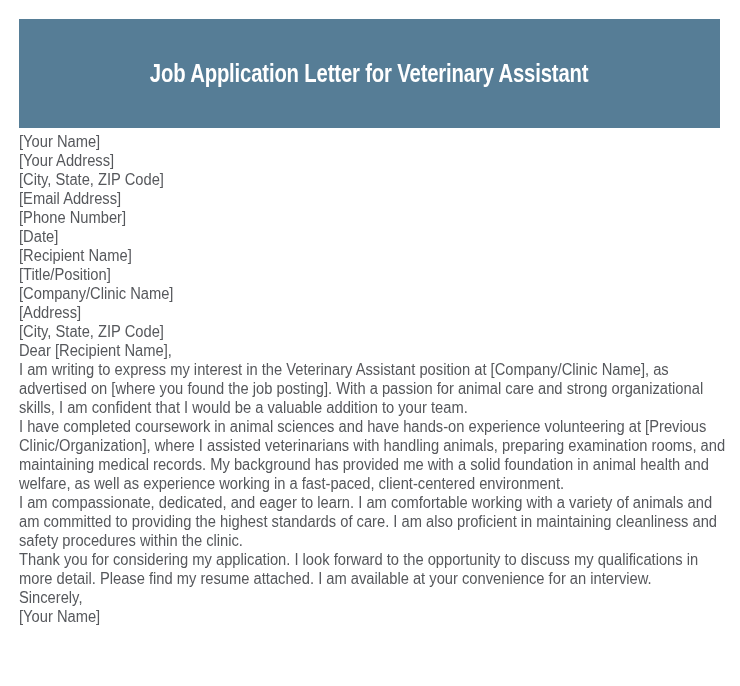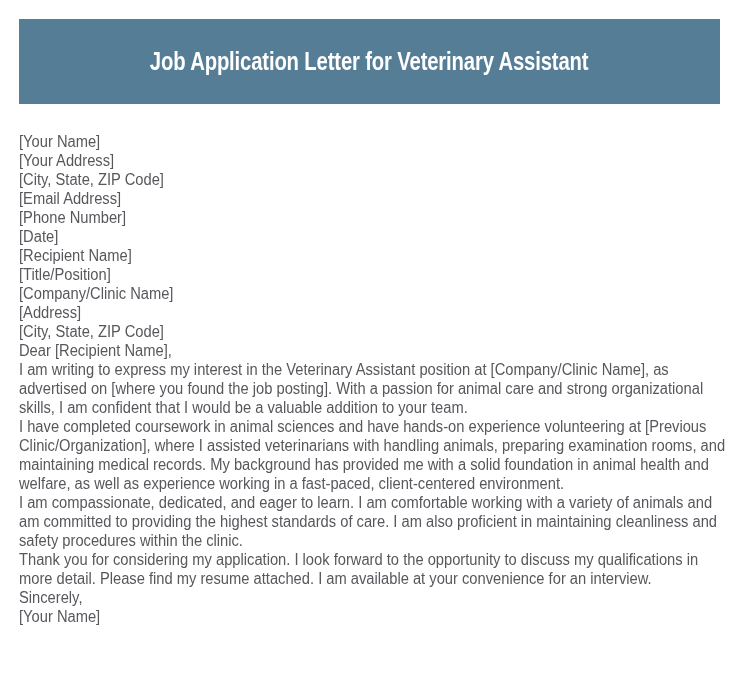--- a/index.html
+++ b/index.html
@@ -18,21 +18,21 @@
     position: absolute;
     inset: 0;
     background: var(--page-bg, #ffffff);
     overflow: hidden;
   }
   .banner {
     position: absolute;
     left: 19px;
     top: 19px;
     width: 701px;
-    height: 85px;
+    height: 109px;
     background: var(--header-bg, #567D96);
     display: flex;
     align-items: center;
     justify-content: center;
   }
   .banner-title {
     color: var(--header-text, #ffffff);
     font-size: 26px;
     font-weight: 700;
     letter-spacing: -0.2px;

